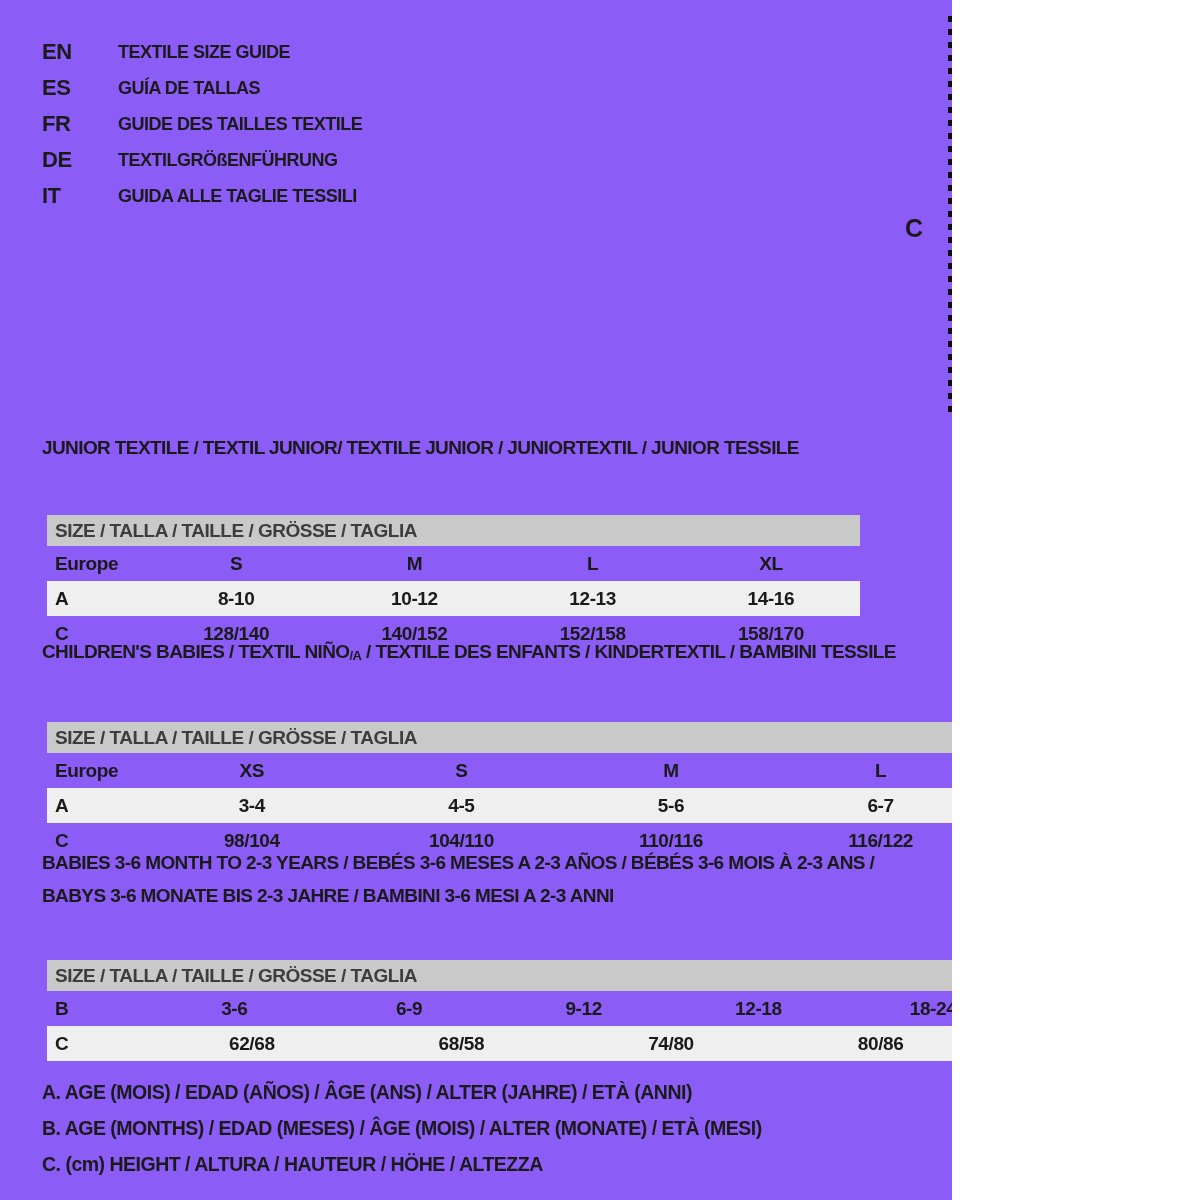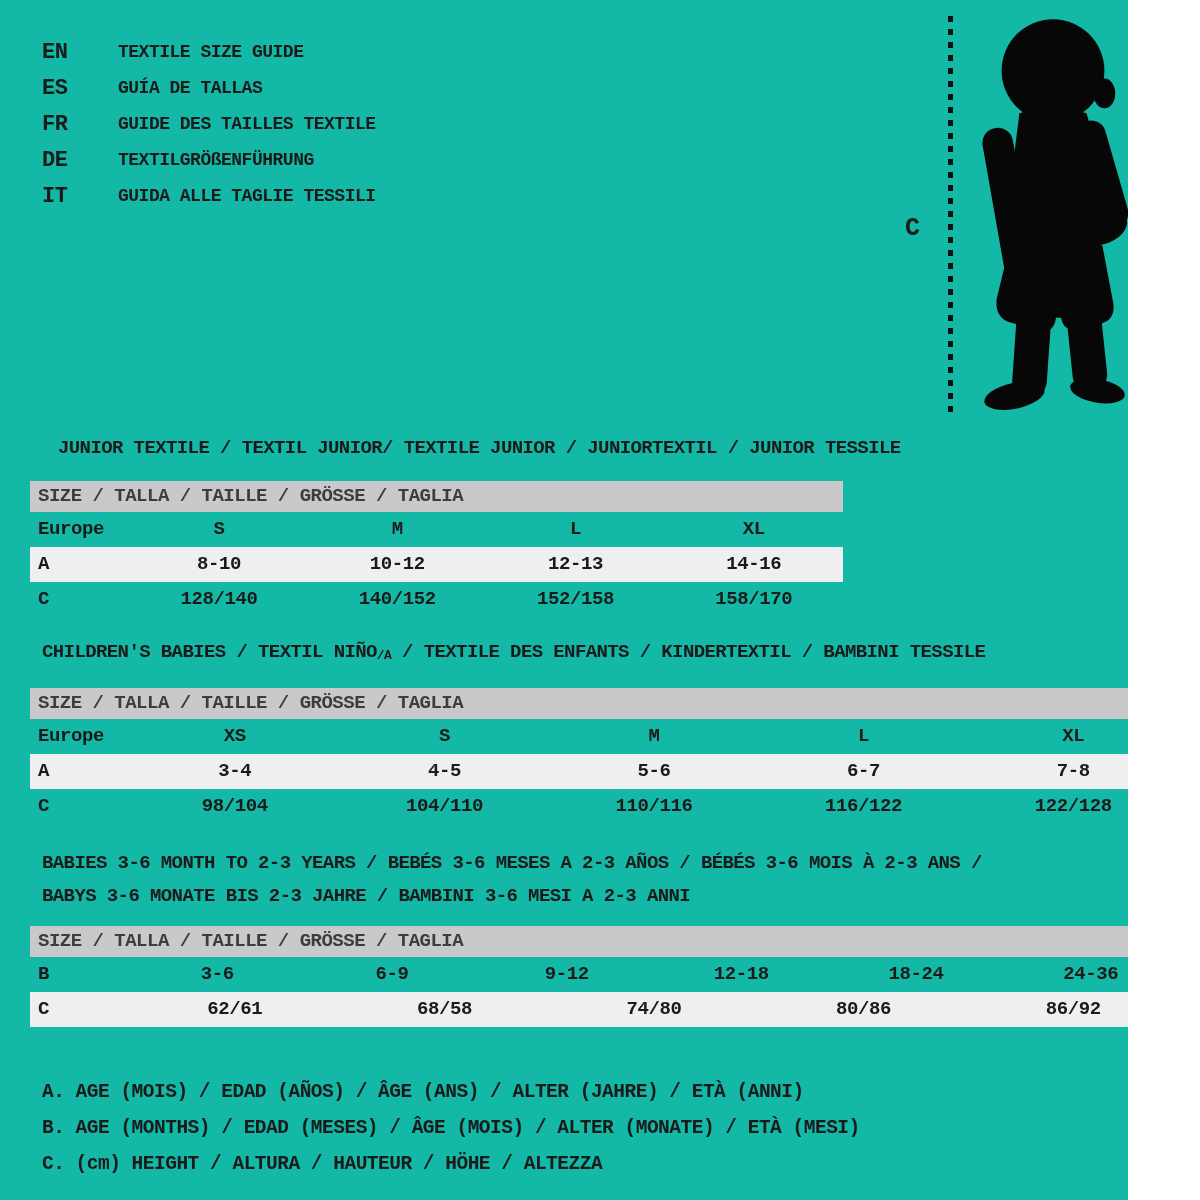--- a/index.html
+++ b/index.html
@@ -1,20 +1,20 @@
 <!DOCTYPE html>
 <html><head>
 <meta charset="utf-8">
 <style>
   html,body{margin:0;padding:0;background:#fff;}
   #canvas{
     position:relative;
-    width:1128px;height:1200px;
-    background:#14b8a6;
-    font-family:Liberation Mono, monospace;
+    width:952px;height:1200px;
+    background:#8b5cf6;
+    font-family:Liberation Sans, sans-serif;
     color:#1a1a1a;
     overflow:hidden;
   }
   
   .lang-list{position:absolute;left:42px;top:34px;}
   .lang-row{display:flex;height:36px;align-items:center;}
   .lang-code{width:76px;font-size:22px;font-weight:700;letter-spacing:-0.5px;}
   .lang-label{font-size:18px;font-weight:700;letter-spacing:-0.5px;}
   
   .measure-line{
@@ -22,21 +22,21 @@
     background:repeating-linear-gradient(to bottom,#0d0d0d 0 6px,transparent 6px 13px);
   }
   .measure-label{position:absolute;left:905px;top:214px;font-size:25px;font-weight:700;}
   .baby-svg{position:absolute;left:968px;top:14px;}
   
   .section-title{
     position:absolute;left:42px;
     font-size:19px;font-weight:700;letter-spacing:-0.6px;white-space:nowrap;
   }
   .title-sub{font-size:13px;position:relative;top:2px;}
-  .size-table{position:absolute;left:30px;}
+  .size-table{position:absolute;left:47px;margin-top:34px;}
   .size-bar{
     height:31px;line-height:31px;background:#c9c9c9;color:#3d3d3d;
     font-size:19px;font-weight:700;letter-spacing:-0.5px;padding-left:8px;
     box-sizing:border-box;
   }
   .t-row{display:flex;height:35px;line-height:35px;font-size:19px;font-weight:700;letter-spacing:-0.4px;}
   .t-row.stripe{background:#efefef;}
   .row-label{width:100px;padding-left:8px;box-sizing:border-box;flex:none;}
   .t-cell{flex:1;text-align:center;}
   
@@ -90,21 +90,21 @@
       <path d="M42,232 Q88,218 136,232 L147,290 Q150,310 128,312 L106,316 Q97,318 94,305 L89,305 Q87,322 70,318 L44,310 Q27,306 29,286 Z"></path>
 
       <rect x="47" y="288" width="35" height="98" rx="17" transform="rotate(4 64 337)"></rect>
       <rect x="103" y="292" width="35" height="88" rx="17" transform="rotate(-6 120 336)"></rect>
 
       <ellipse cx="47" cy="384" rx="31" ry="13" transform="rotate(-12 47 384)"></ellipse>
       <ellipse cx="131" cy="379" rx="28" ry="12" transform="rotate(10 131 379)"></ellipse>
     </g>
   </svg>
 
-  <div class="section-title" style="top:437px;margin-left:16px;">JUNIOR TEXTILE / TEXTIL JUNIOR/ TEXTILE JUNIOR / JUNIORTEXTIL / JUNIOR TESSILE</div>
+  <div class="section-title" style="top:437px;">JUNIOR TEXTILE / TEXTIL JUNIOR/ TEXTILE JUNIOR / JUNIORTEXTIL / JUNIOR TESSILE</div>
 
   <div class="size-table" style="top:481px;width:813px;">
     <div class="size-bar">SIZE / TALLA / TAILLE / GRÖSSE / TAGLIA</div>
     <div class="t-row">
       <span class="row-label">Europe</span>
       <span class="t-cell">S</span>
       <span class="t-cell">M</span>
       <span class="t-cell">L</span>
       <span class="t-cell">XL</span>
     </div>
@@ -165,21 +165,21 @@
       <span class="row-label">B</span>
       <span class="t-cell">3-6</span>
       <span class="t-cell">6-9</span>
       <span class="t-cell">9-12</span>
       <span class="t-cell">12-18</span>
       <span class="t-cell">18-24</span>
       <span class="t-cell">24-36</span>
     </div>
     <div class="t-row stripe">
       <span class="row-label">C</span>
-      <span class="t-cell">62/61</span>
+      <span class="t-cell">62/68</span>
       <span class="t-cell">68/58</span>
       <span class="t-cell">74/80</span>
       <span class="t-cell">80/86</span>
       <span class="t-cell">86/92</span>
     </div>
   </div>
 
   <div class="legend">
     <div class="legend-line">A. AGE (MOIS) / EDAD (AÑOS) / ÂGE (ANS) / ALTER (JAHRE) / ETÀ (ANNI)</div>
     <div class="legend-line">B. AGE (MONTHS) / EDAD (MESES) / ÂGE (MOIS) / ALTER (MONATE) / ETÀ (MESI)</div>

